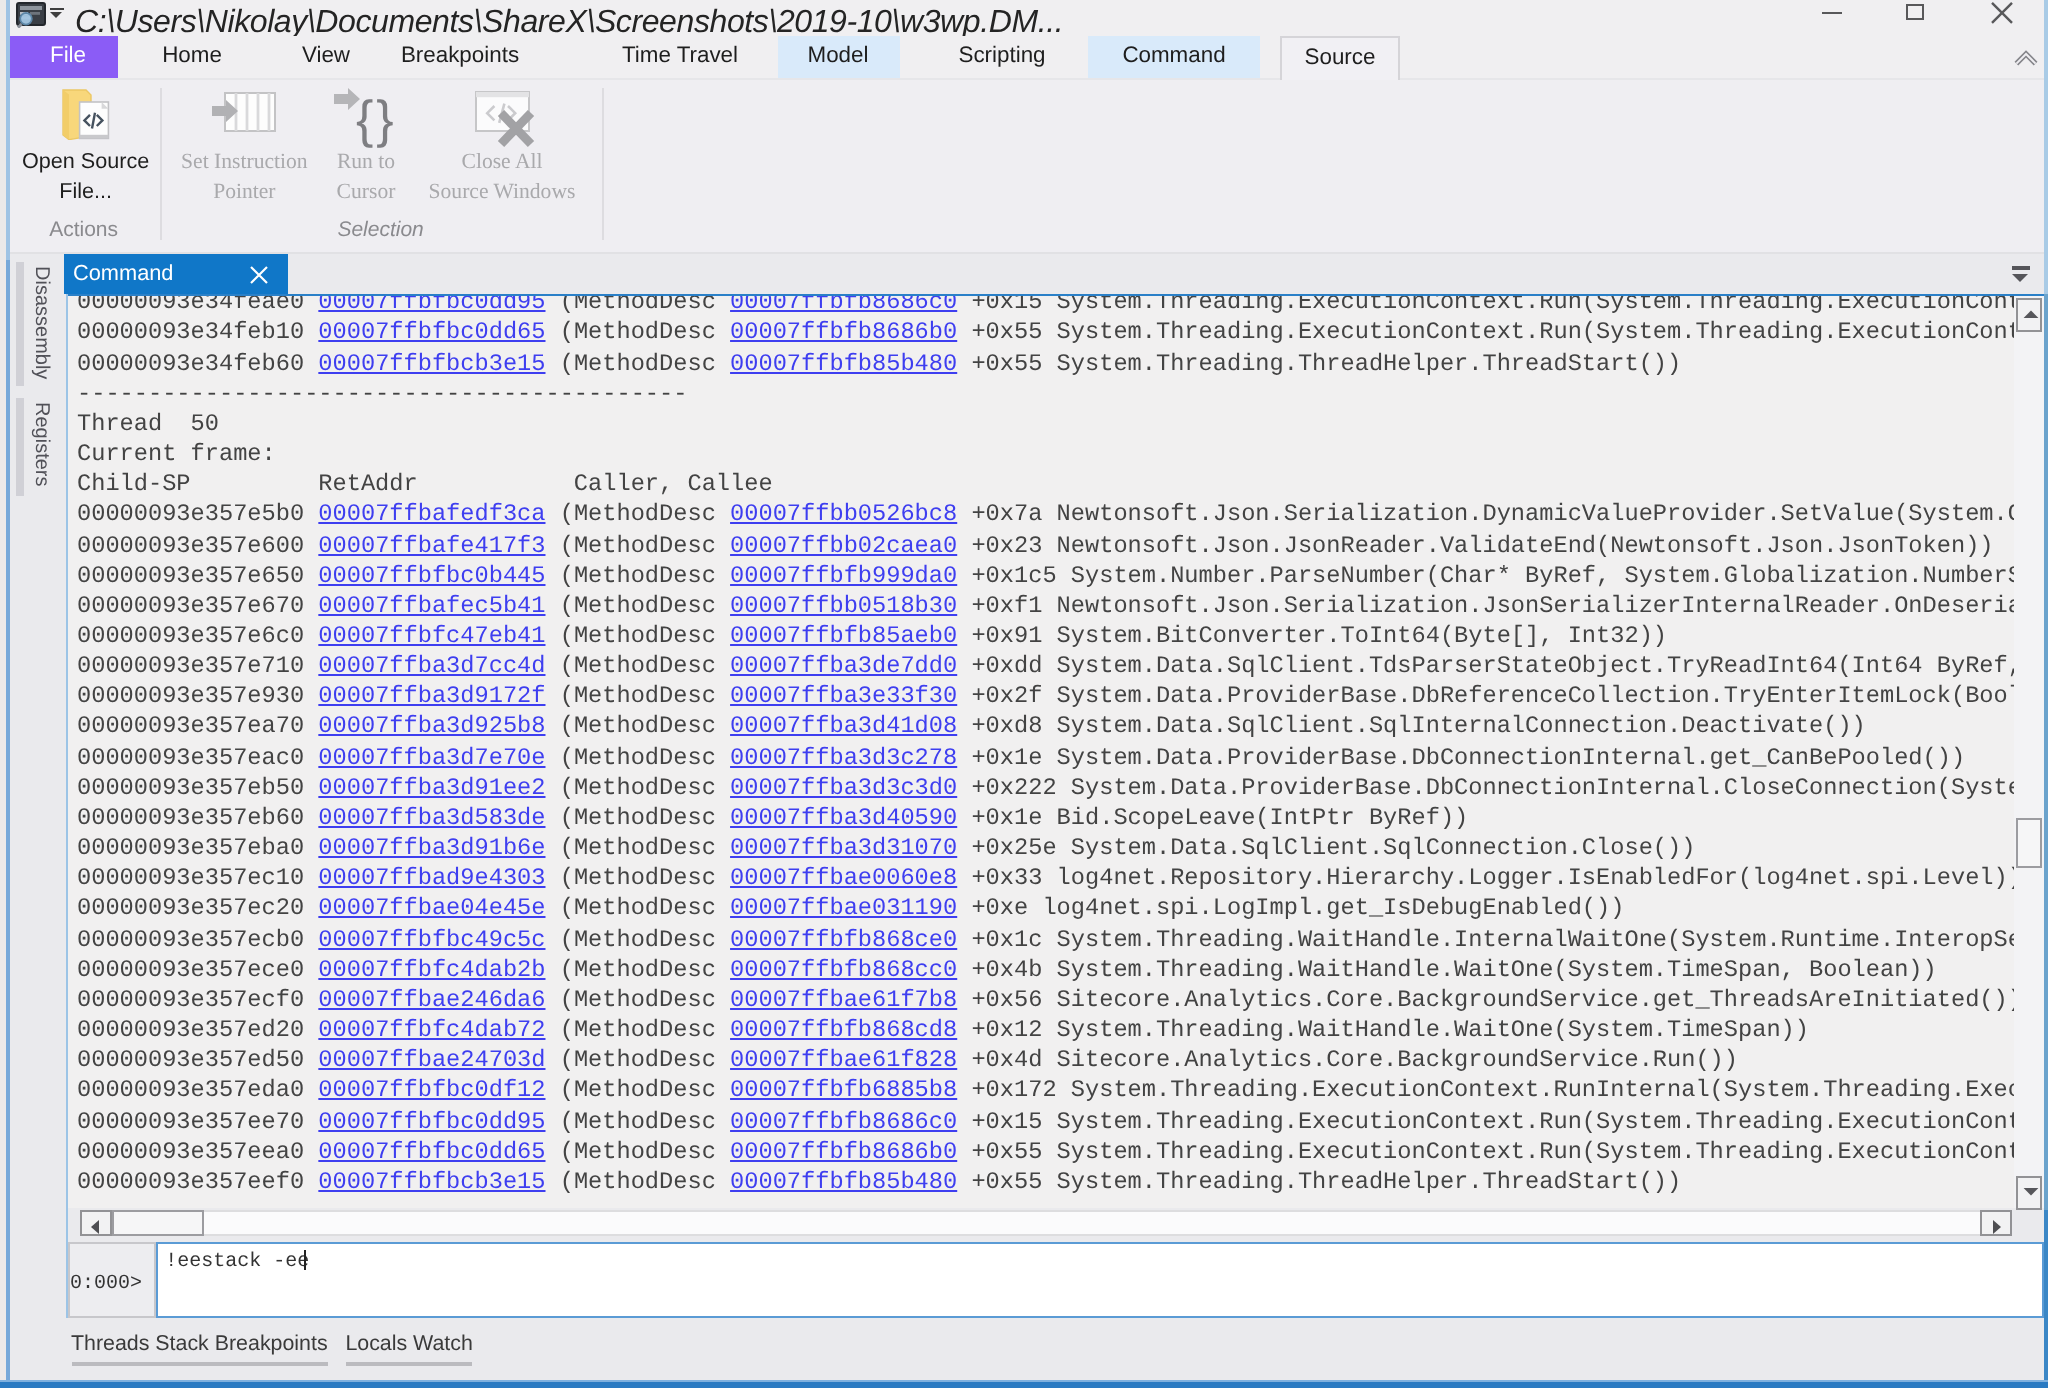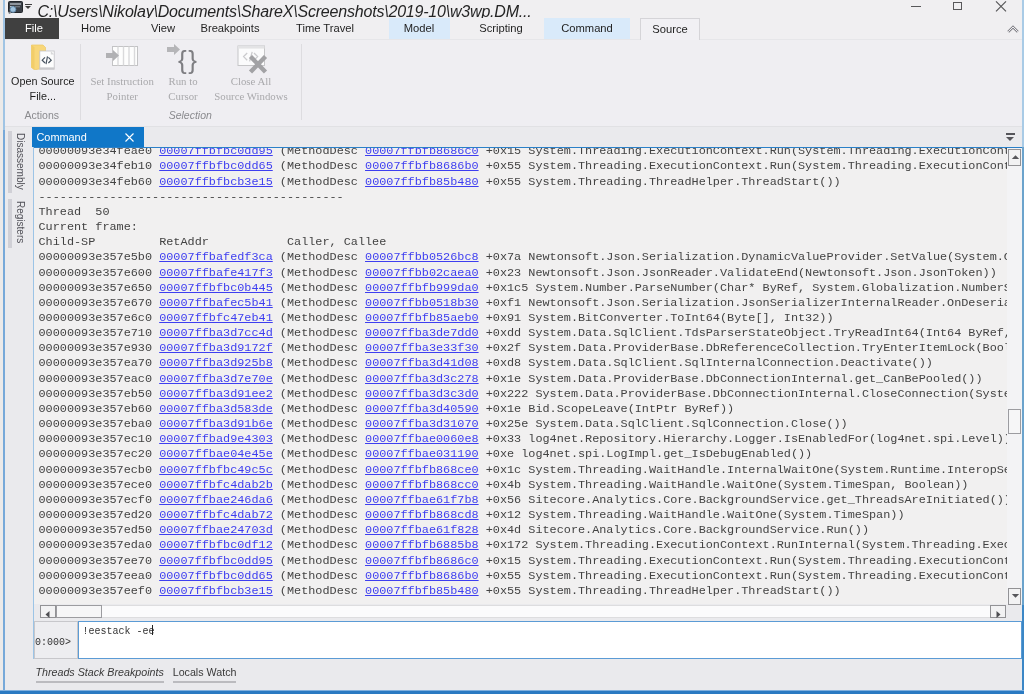--- a/index.html
+++ b/index.html
@@ -34,25 +34,25 @@
 <div class="abs" style="left:25px;top:3.5px;width:7px;height:1.8px;background:#3f3f3f"></div>
 <div class="abs" style="left:25px;top:6.2px;width:0;height:0;border-left:3.5px solid transparent;border-right:3.5px solid transparent;border-top:3.8px solid #3f3f3f"></div>
 <div class="abs" style="left:37.5px;top:2.5px;font-size:16px;letter-spacing:-0.2px;color:#242424;font-style:italic;">C:\Users\Nikolay\Documents\ShareX\Screenshots\2019-10\w3wp.DM...</div>
 <div class="abs" style="left:910.5px;top:5.6px;width:10px;height:1.6px;background:#58585a"></div>
 <div class="abs" style="left:953px;top:1.8px;width:9.4px;height:8.2px;border:1.4px solid #58585a;box-sizing:border-box;"></div>
 <svg class="abs" style="left:995px;top:0px" width="12" height="12" viewBox="0 0 12 12">
 <path d="M1 1.4 L11 11.4 M11 1.4 L1 11.4" stroke="#58585a" stroke-width="1.2"></path>
   </svg>
 <div class="abs" id="tabrow"></div>
 <div class="abs" style="left:0;top:38.6px;width:1024px;height:1px;background:#e6e6e9;"></div>
-<div class="rtab" style="left:4px;width:55px;background:#404040;color:#fff;text-indent:5px;">File</div>
+<div class="rtab" style="left:4px;width:55px;background:#8b5cf6;color:#fff;text-indent:5px;">File</div>
 <div class="rtab" style="left:71.0px;width:50px;">Home</div>
 <div class="rtab" style="left:139.0px;width:48px;">View</div>
 <div class="rtab" style="left:191px;width:78px;">Breakpoints</div>
-<div class="rtab" style="left:288px;width:74px;">Time Travel</div>
+<div class="rtab" style="left:303.0px;width:74px;">Time Travel</div>
 <div class="rtab" style="left:388.5px;width:61px;background:#d9eafa;">Model</div>
 <div class="rtab" style="left:470.0px;width:62px;">Scripting</div>
 <div class="rtab" style="left:544.0px;width:86px;background:#d9eafa;">Command</div>
 <div class="rtab" style="left:640.0px;width:58px;background:#f1f0f4;border:1px solid #d5d4d8;border-bottom:none;height:22.3px;box-sizing:content-box;">Source</div>
 <svg class="abs" style="left:1007px;top:24.5px" width="12" height="8" viewBox="0 0 12 8">
 <path d="M1.2 6.8 L6 2 L10.8 6.8" fill="none" stroke="#85858a" stroke-width="2.6"></path>
 <path d="M1.2 6.8 L6 2 L10.8 6.8" fill="none" stroke="#efeef2" stroke-width="1"></path>
   </svg>
 <div class="abs" id="ribbon"></div>
 <div class="sep" style="left:80.0px;top:44px;"></div>
@@ -153,21 +153,21 @@
 <div class="thumb" style="left:55.5px;top:604.8px;width:46px;height:13px;"></div>
 <div class="sbtn" style="left:990px;top:604.8px;width:16px;height:13px;">
 <svg width="14" height="11" viewBox="0 0 14 11">
       <path d="M5.5 2 L9.5 5.5 L5.5 9" fill="#4e4e52"></path>
     </svg></div>
 <div class="abs" style="left:33.5px;top:621.3px;width:44px;height:37.5px;background:#ededf0;border:1px solid #c7c7cb;box-sizing:border-box;"></div>
 <div class="abs" style="left:35px;top:636.5px;width:42px;font-family:'Liberation Mono',monospace;font-size:10px;color:#333;">0:000&gt;</div>
 <div class="abs" style="left:77.5px;top:621.3px;width:944.5px;height:37.5px;background:#fff;border:1px solid #5b9bd5;box-sizing:border-box;"></div>
 <div class="abs" style="left:82.6px;top:625.8px;font-family:'Liberation Mono',monospace;font-size:10px;color:#333;">!eestack -ee</div>
 <div class="abs" style="left:152.3px;top:625.3px;width:1.2px;height:10px;background:#222;"></div>
-<div class="abs" style="left:35.5px;top:665.5px;font-size:10.7px;color:#3a3a3a;font-style:italic;">Threads Stack Breakpoints</div>
+<div class="abs" style="left:35.5px;top:665.5px;font-size:10.7px;color:#3a3a3a;">Threads Stack Breakpoints</div>
 <div class="abs" style="left:35.5px;top:681.3px;width:128px;height:2.2px;background:#bbbbbf;"></div>
 <div class="abs" style="left:172.7px;top:665.5px;font-size:10.7px;color:#3a3a3a;">Locals Watch</div>
 <div class="abs" style="left:172.7px;top:681.3px;width:63px;height:2.2px;background:#bbbbbf;"></div>
 <div class="abs" style="left:0;top:0;width:3.1px;height:690px;background:#eceae9;"></div>
 <div class="abs" style="left:3.1px;top:0;width:2.2px;height:130px;background:#a0c4e4;"></div>
 <div class="abs" style="left:3.1px;top:130px;width:2.2px;height:560px;background:#77a9d9;"></div>
 <div class="abs" style="left:1022px;top:0;width:2px;height:147px;background:#a9cbe6;"></div>
 <div class="abs" style="left:1022px;top:147px;width:2px;height:458px;background:#6ba3cc;"></div>
 <div class="abs" style="left:1022px;top:605px;width:2px;height:85px;background:#3b87c6;"></div>
 <div class="abs" style="left:0;top:690px;width:1024px;height:1.4px;background:#7fb0de;"></div>

